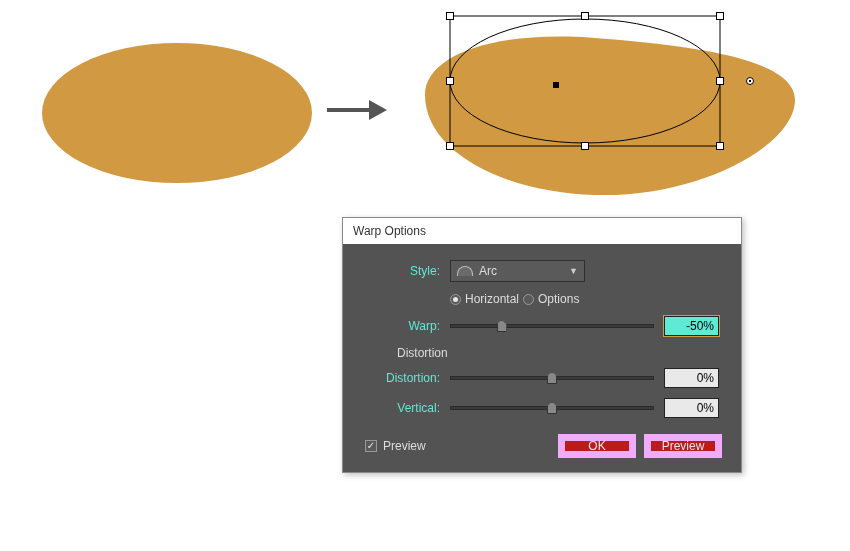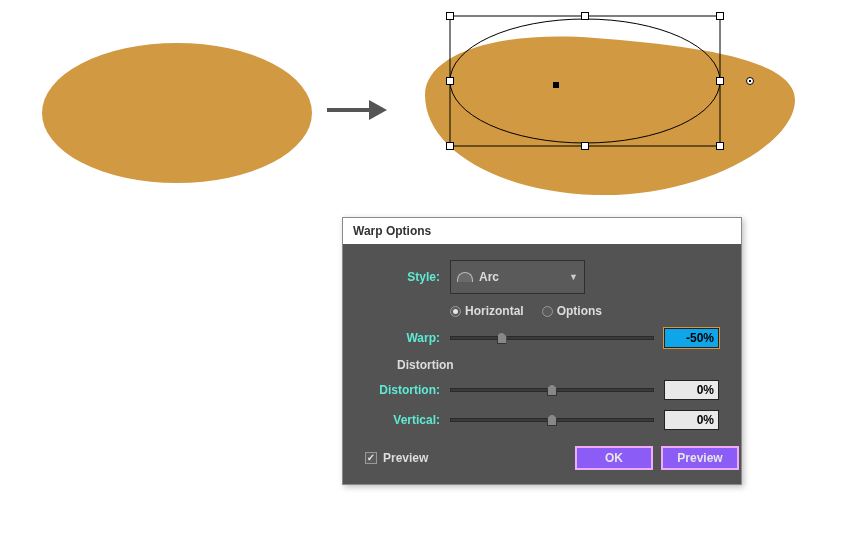--- a/index.html
+++ b/index.html
@@ -9,21 +9,20 @@
     height: 551px;
     background: #fff;
     font-family: "Segoe UI", Tahoma, sans-serif;
     font-size: 12px;
     position: relative;
     overflow: hidden;
   }
   .canvas {
     position: absolute;
     inset: 0;
-    font-weight: bold;
   }
   .ellipse-left {
     position: absolute;
     left: 42px;
     top: 43px;
     width: 270px;
     height: 140px;
     background: #d19a42;
     border-radius: 50%;
   }
@@ -97,21 +96,21 @@
     padding-right: 10px;
     color: #5eead4;
   }
   .style-select {
     display: flex;
     align-items: center;
     background: #5a5a5a;
     border: 1px solid #2f2f2f;
     height: 22px;
     width: 135px;
-    padding: 16px 6px;
+    padding: 4px 6px;
     color: #ddd;
     justify-content: space-between;
   }
   .style-select .left { display:flex; align-items:center; gap:6px; }
   .arc-icon {
     width: 16px; height: 10px;
     border: 1px solid #bbb;
     border-bottom: none;
     border-radius: 10px 10px 0 0;
     background: #6a6a6a;
@@ -126,21 +125,21 @@
     justify-content: center;
     margin-right: 4px;
     background:#5a5a5a;
   }
   .radio.checked::after {
     content: "";
     width: 5px; height: 5px;
     background: #e6e6e6;
     border-radius: 50%;
   }
-  .radio-group { display:flex; gap:18px; align-items:flex-end; }
+  .radio-group { display:flex; gap:4px; align-items:flex-end; }
   .radio-label { display:flex; align-items:center; color:#ddd; cursor:default;}
   .slider {
     flex: 1;
     height: 4px;
     background: #3a3a3a;
     border: 1px solid #2a2a2a;
     position: relative;
     margin-right: 10px;
   }
   .slider .thumb {
@@ -157,53 +156,53 @@
     height: 20px;
     background: #e9e9e9;
     color: #000;
     border: 1px solid #222;
     text-align: right;
     padding: 2px 4px;
     font-size: 12px;
   }
   .value-box.focused {
     outline: 1px solid #d19a42;
-    background: #0ea5e9;
+    background: #5eead4;
     color:#000;
   }
   .section-label {
     color:#ddd;
     margin: 1px 0 8px 32px;
   }
   .footer {
     position: absolute;
     left:0; right:0; bottom:0;
     display:flex;
     justify-content: space-between;
     align-items: center;
-    padding: 10px 2px 14px 22px;
+    padding: 10px 19px 14px 22px;
   }
   .preview {
     display:flex; align-items:center; gap:6px;
     color:#ddd;
   }
   .check {
     width:12px;height:12px;
     border:1px solid #999;
     display:inline-flex;align-items:center;justify-content:center;
     font-size:10px;
     background:#5a5a5a;
   }
   .check.checked::after{ content:"✓"; color:#e6e6e6; line-height:1;}
   .btn-row{ display:flex; gap:8px;}
   .btn {
     width: 78px;
     height: 24px;
-    background: #8b5cf6;
-    border: 2px solid #f0abfc;
+    background: #b91c1c;
+    border: 7px solid #f0abfc;
     color: #e6e6e6;
     display:flex;align-items:center;justify-content:center;
     cursor: default;
     font-size: 12px;
   }
 </style>
 </head>
 <body>
 
 <div class="canvas">

